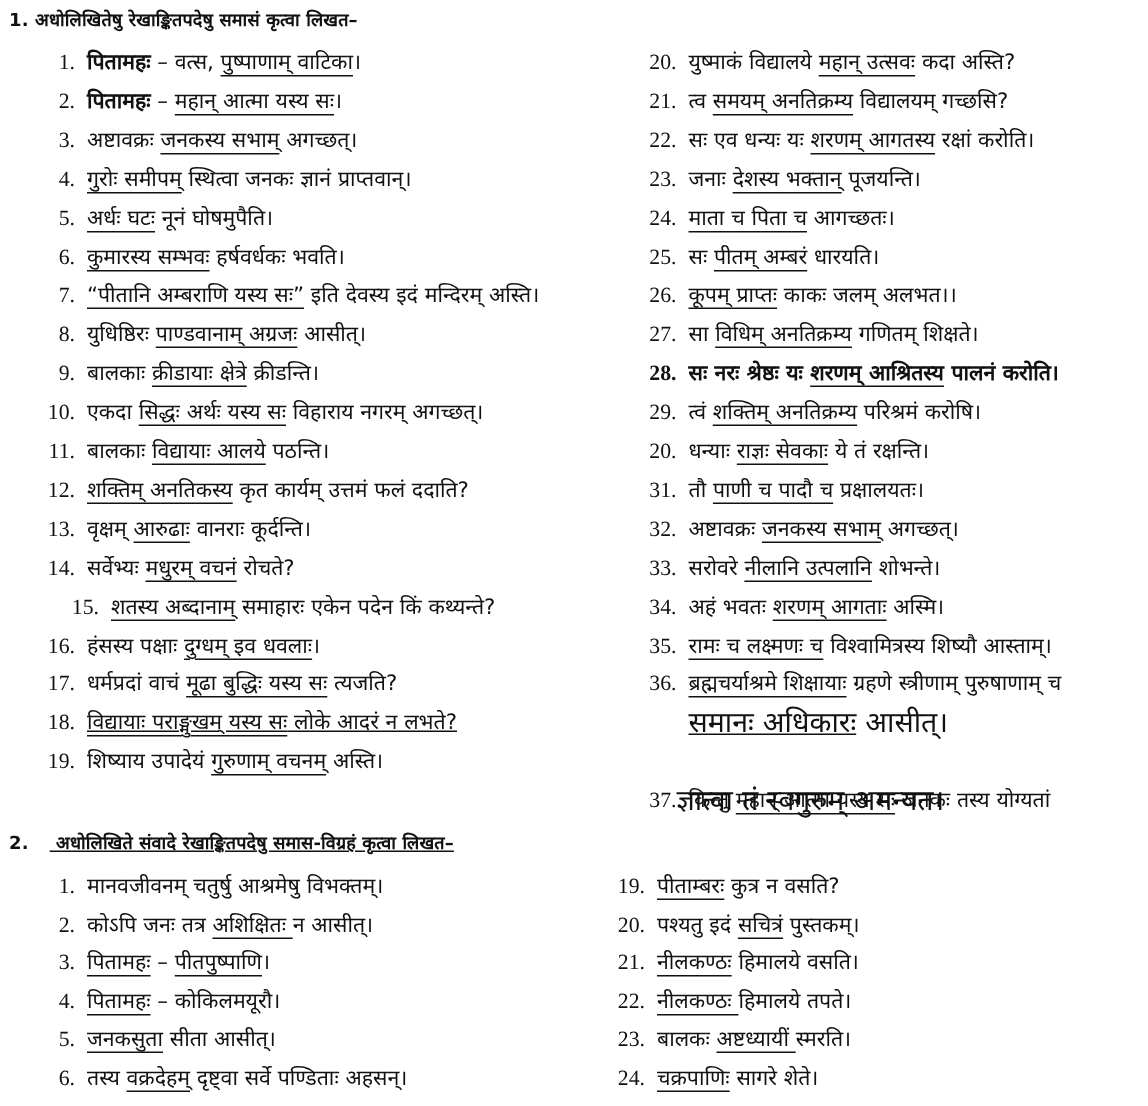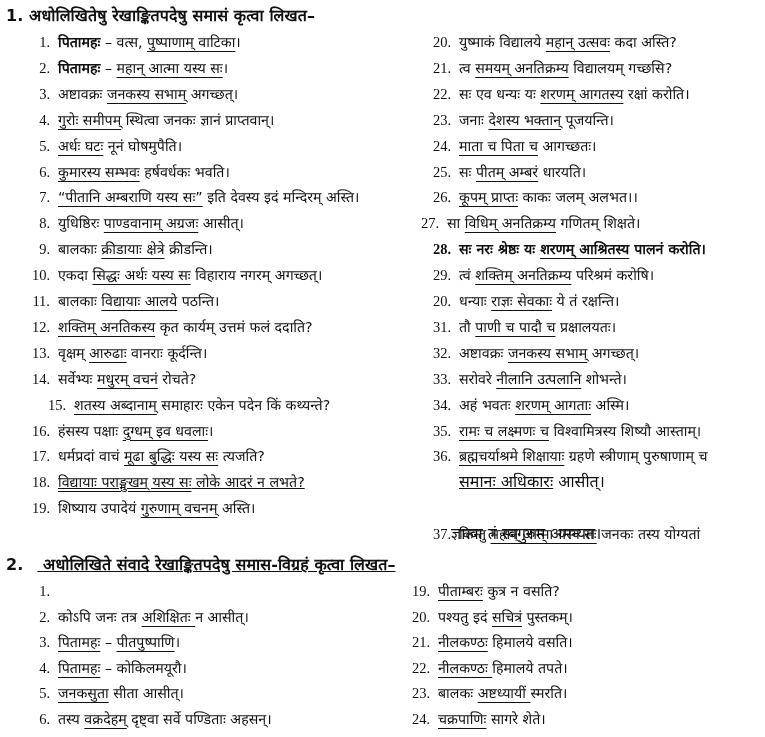--- a/index.html
+++ b/index.html
@@ -4,34 +4,34 @@
 <style>
   html, body { margin: 0; padding: 0; background: #ffffff; }
   body {
     width: 765px; height: 737px; overflow: hidden; position: relative;
     font-family: "DejaVu Serif", "Liberation Serif", serif;
     color: #111;
   }
   .heading {
     position: absolute; left: 6px;
     font-family: "DejaVu Sans", "Liberation Sans", sans-serif;
-    font-weight: bold; font-size: 16px; white-space: nowrap; letter-spacing: 0.1px;
+    font-weight: bold; font-size: 12px; white-space: nowrap; letter-spacing: 0.1px;
   }
   .heading .num { display: inline-block; }
   .item {
     position: absolute; white-space: nowrap; font-size: 14.2px; line-height: 18px;
     font-family: "DejaVu Sans", "Liberation Sans", sans-serif;
   }
   .item .n {
     position: absolute; right: 100%; margin-right: 8px;
     font-family: "Liberation Serif", serif; font-size: 14.5px;
   }
   .item .b { font-weight: bold; }
   .item u { text-decoration: underline; text-underline-offset: 4px; text-decoration-thickness: 1px; }
-  .cont { position: absolute; white-space: nowrap; font-size: 16px; line-height: 18px;
+  .cont { position: absolute; white-space: nowrap; font-size: 19px; line-height: 18px;
     font-family: "DejaVu Sans", "Liberation Sans", sans-serif; }
 </style>
 </head>
 <body>
 
 <div class="heading" style="top:4px;">
   <span class="num">1.</span>
   <span>अधोलिखितेषु रेखाङ्कितपदेषु समासं कृत्वा लिखत–</span>
 </div>
 <div id="s1">
@@ -54,41 +54,41 @@
     <div class="item" style="left: 58px; top: 447.4px;"><span class="n">17.</span><span>धर्मप्रदां वाचं </span><u>मूढा बुद्धिः यस्य सः</u><span> त्यजति?</span></div>
     <div class="item" style="left: 58px; top: 473.3px; text-decoration: underline;"><span class="n">18.</span><u>विद्यायाः पराङ्मुखम् यस्य सः</u><span> लोके आदरं न लभते?</span></div>
     <div class="item" style="left: 58px; top: 499.2px;"><span class="n">19.</span><span>शिष्याय उपादेयं </span><u>गुरुणाम् वचनम्</u><span> अस्ति।</span></div>
     <div class="item" style="left: 459px; top: 33px;"><span class="n">20.</span><span>युष्माकं विद्यालये </span><u>महान् उत्सवः</u><span> कदा अस्ति?</span></div>
     <div class="item" style="left: 459px; top: 58.9px;"><span class="n">21.</span><span>त्व </span><u>समयम् अनतिक्रम्य</u><span> विद्यालयम् गच्छसि?</span></div>
     <div class="item" style="left: 459px; top: 84.8px;"><span class="n">22.</span><span>सः एव धन्यः यः </span><u>शरणम् आगतस्य</u><span> रक्षां करोति।</span></div>
     <div class="item" style="left: 459px; top: 110.7px;"><span class="n">23.</span><span>जनाः </span><u>देशस्य भक्तान्</u><span> पूजयन्ति।</span></div>
     <div class="item" style="left: 459px; top: 136.6px;"><span class="n">24.</span><u>माता च पिता च</u><span> आगच्छतः।</span></div>
     <div class="item" style="left: 459px; top: 162.5px;"><span class="n">25.</span><span>सः </span><u>पीतम् अम्बरं</u><span> धारयति।</span></div>
     <div class="item" style="left: 459px; top: 188.4px;"><span class="n">26.</span><u>कूपम् प्राप्तः</u><span> काकः जलम् अलभत।।</span></div>
-    <div class="item" style="left: 447px; top: 214.3px;"><span class="n">27.</span><span>सा </span><u>विधिम् अनतिक्रम्य</u><span> गणितम् शिक्षते।</span></div>
+    <div class="item" style="left: 459px; top: 214.3px;"><span class="n">27.</span><span>सा </span><u>विधिम् अनतिक्रम्य</u><span> गणितम् शिक्षते।</span></div>
     <div class="item" style="left: 459px; top: 240.2px; font-weight: bold;"><span class="n">28.</span><span>सः नरः श्रेष्ठः यः </span><u>शरणम् आश्रितस्य</u><span> पालनं करोति।</span></div>
     <div class="item" style="left: 459px; top: 266.1px;"><span class="n">29.</span><span>त्वं </span><u>शक्तिम् अनतिक्रम्य</u><span> परिश्रमं करोषि।</span></div>
     <div class="item" style="left: 459px; top: 292px;"><span class="n">20.</span><span>धन्याः </span><u>राज्ञः सेवकाः</u><span> ये तं रक्षन्ति।</span></div>
     <div class="item" style="left: 459px; top: 317.9px;"><span class="n">31.</span><span>तौ </span><u>पाणी च पादौ च</u><span> प्रक्षालयतः।</span></div>
     <div class="item" style="left: 459px; top: 343.8px;"><span class="n">32.</span><span>अष्टावक्रः </span><u>जनकस्य सभाम्</u><span> अगच्छत्।</span></div>
     <div class="item" style="left: 459px; top: 369.7px;"><span class="n">33.</span><span>सरोवरे </span><u>नीलानि उत्पलानि</u><span> शोभन्ते।</span></div>
     <div class="item" style="left: 459px; top: 395.6px;"><span class="n">34.</span><span>अहं भवतः </span><u>शरणम् आगताः</u><span> अस्मि।</span></div>
     <div class="item" style="left: 459px; top: 421.5px;"><span class="n">35.</span><u>रामः च लक्ष्मणः च</u><span> विश्वामित्रस्य शिष्यौ आस्ताम्।</span></div>
     <div class="item" style="left: 459px; top: 447.4px; text-align: center;"><span class="n">36.</span><u>ब्रह्मचर्याश्रमे शिक्षायाः</u><span> ग्रहणे स्त्रीणाम् पुरुषाणाम् च</span></div>
     <div class="cont" style="left: 459px; top: 473.3px;"><u>समानः अधिकारः</u><span> आसीत्।</span></div>
     <div class="item" style="left: 459px; top: 525px;"><span class="n">37.</span><span>किन्तु </span><u>महान् आत्मा यस्य सः</u><span> जनकः तस्य योग्यतां</span></div>
     <div class="cont" style="left: 451px; top: 525.1px;"><span>ज्ञात्वा तं स्वगुरुम् अमन्यत।</span></div>
   </div>
 
 <div class="heading" style="top:553px;text-decoration:underline;">
   <span class="num" style="margin-right:14px;">2.</span>
   <span>अधोलिखिते संवादे रेखाङ्कितपदेषु समास-विग्रहं कृत्वा लिखत–</span>
 </div>
 <div id="s2">
-    <div class="item" style="left: 58px; top: 582px;"><span class="n">1.</span></div>
+    <div class="item" style="left: 58px; top: 582px;"><span class="n">1.</span><span>मानवजीवनम् चतुर्षु आश्रमेषु विभक्तम्।</span></div>
     <div class="item" style="left: 58px; top: 607.5px;"><span class="n">2.</span><span>कोऽपि जनः तत्र </span><u>अशिक्षितः </u><span>न आसीत्।</span></div>
     <div class="item" style="left: 58px; top: 633px;"><span class="n">3.</span><u>पितामहः</u><span> – </span><u>पीतपुष्पाणि</u><span>।</span></div>
     <div class="item" style="left: 58px; top: 658.5px;"><span class="n">4.</span><u>पितामहः</u><span> – कोकिलमयूरौ।</span></div>
     <div class="item" style="left: 58px; top: 684px;"><span class="n">5.</span><u>जनकसुता</u><span> सीता आसीत्।</span></div>
     <div class="item" style="left: 58px; top: 709.5px;"><span class="n">6.</span><span>तस्य </span><u>वक्रदेहम्</u><span> दृष्ट्वा सर्वे पण्डिताः अहसन्।</span></div>
     <div class="item" style="left: 438px; top: 582px;"><span class="n">19.</span><u>पीताम्बरः</u><span> कुत्र न वसति?</span></div>
     <div class="item" style="left: 438px; top: 607.5px;"><span class="n">20.</span><span>पश्यतु इदं </span><u>सचित्रं</u><span> पुस्तकम्।</span></div>
     <div class="item" style="left: 438px; top: 633px;"><span class="n">21.</span><u>नीलकण्ठः</u><span> हिमालये वसति।</span></div>
     <div class="item" style="left: 438px; top: 658.5px;"><span class="n">22.</span><u>नीलकण्ठः </u><span>हिमालये तपते।</span></div>
     <div class="item" style="left: 438px; top: 684px;"><span class="n">23.</span><span>बालकः </span><u>अष्टध्यायीं </u><span>स्मरति।</span></div>

